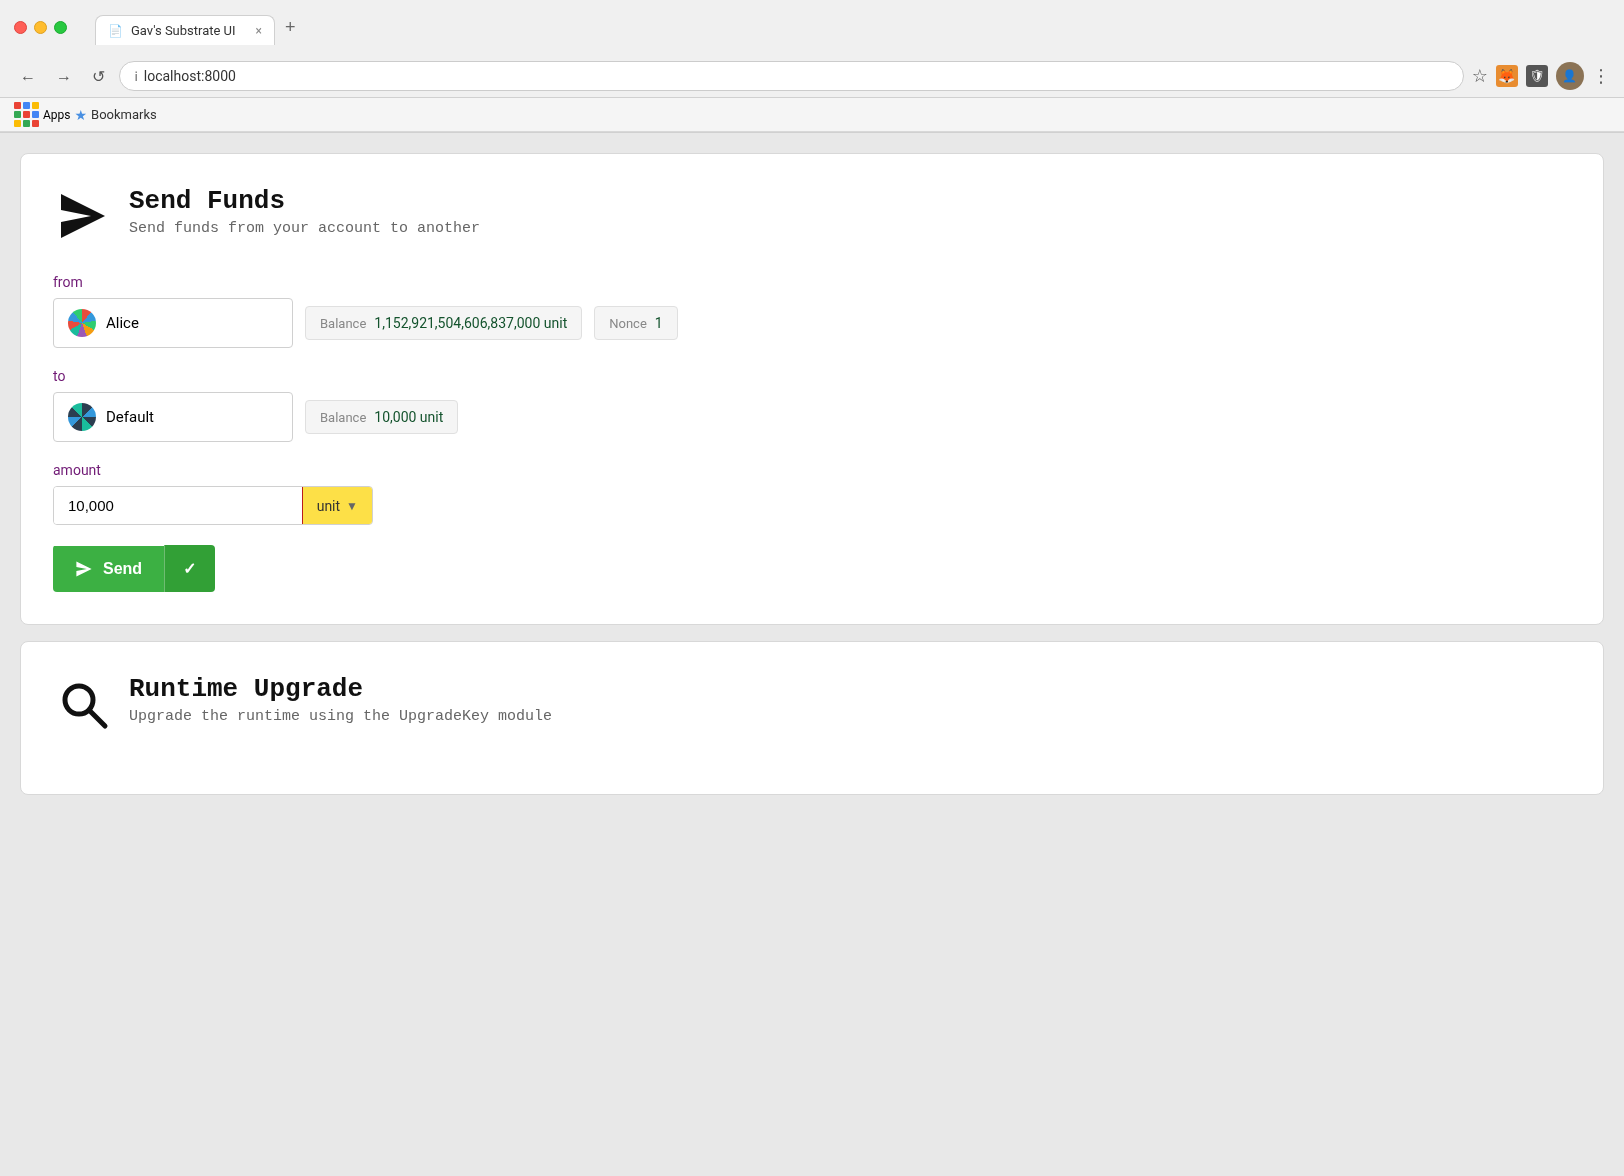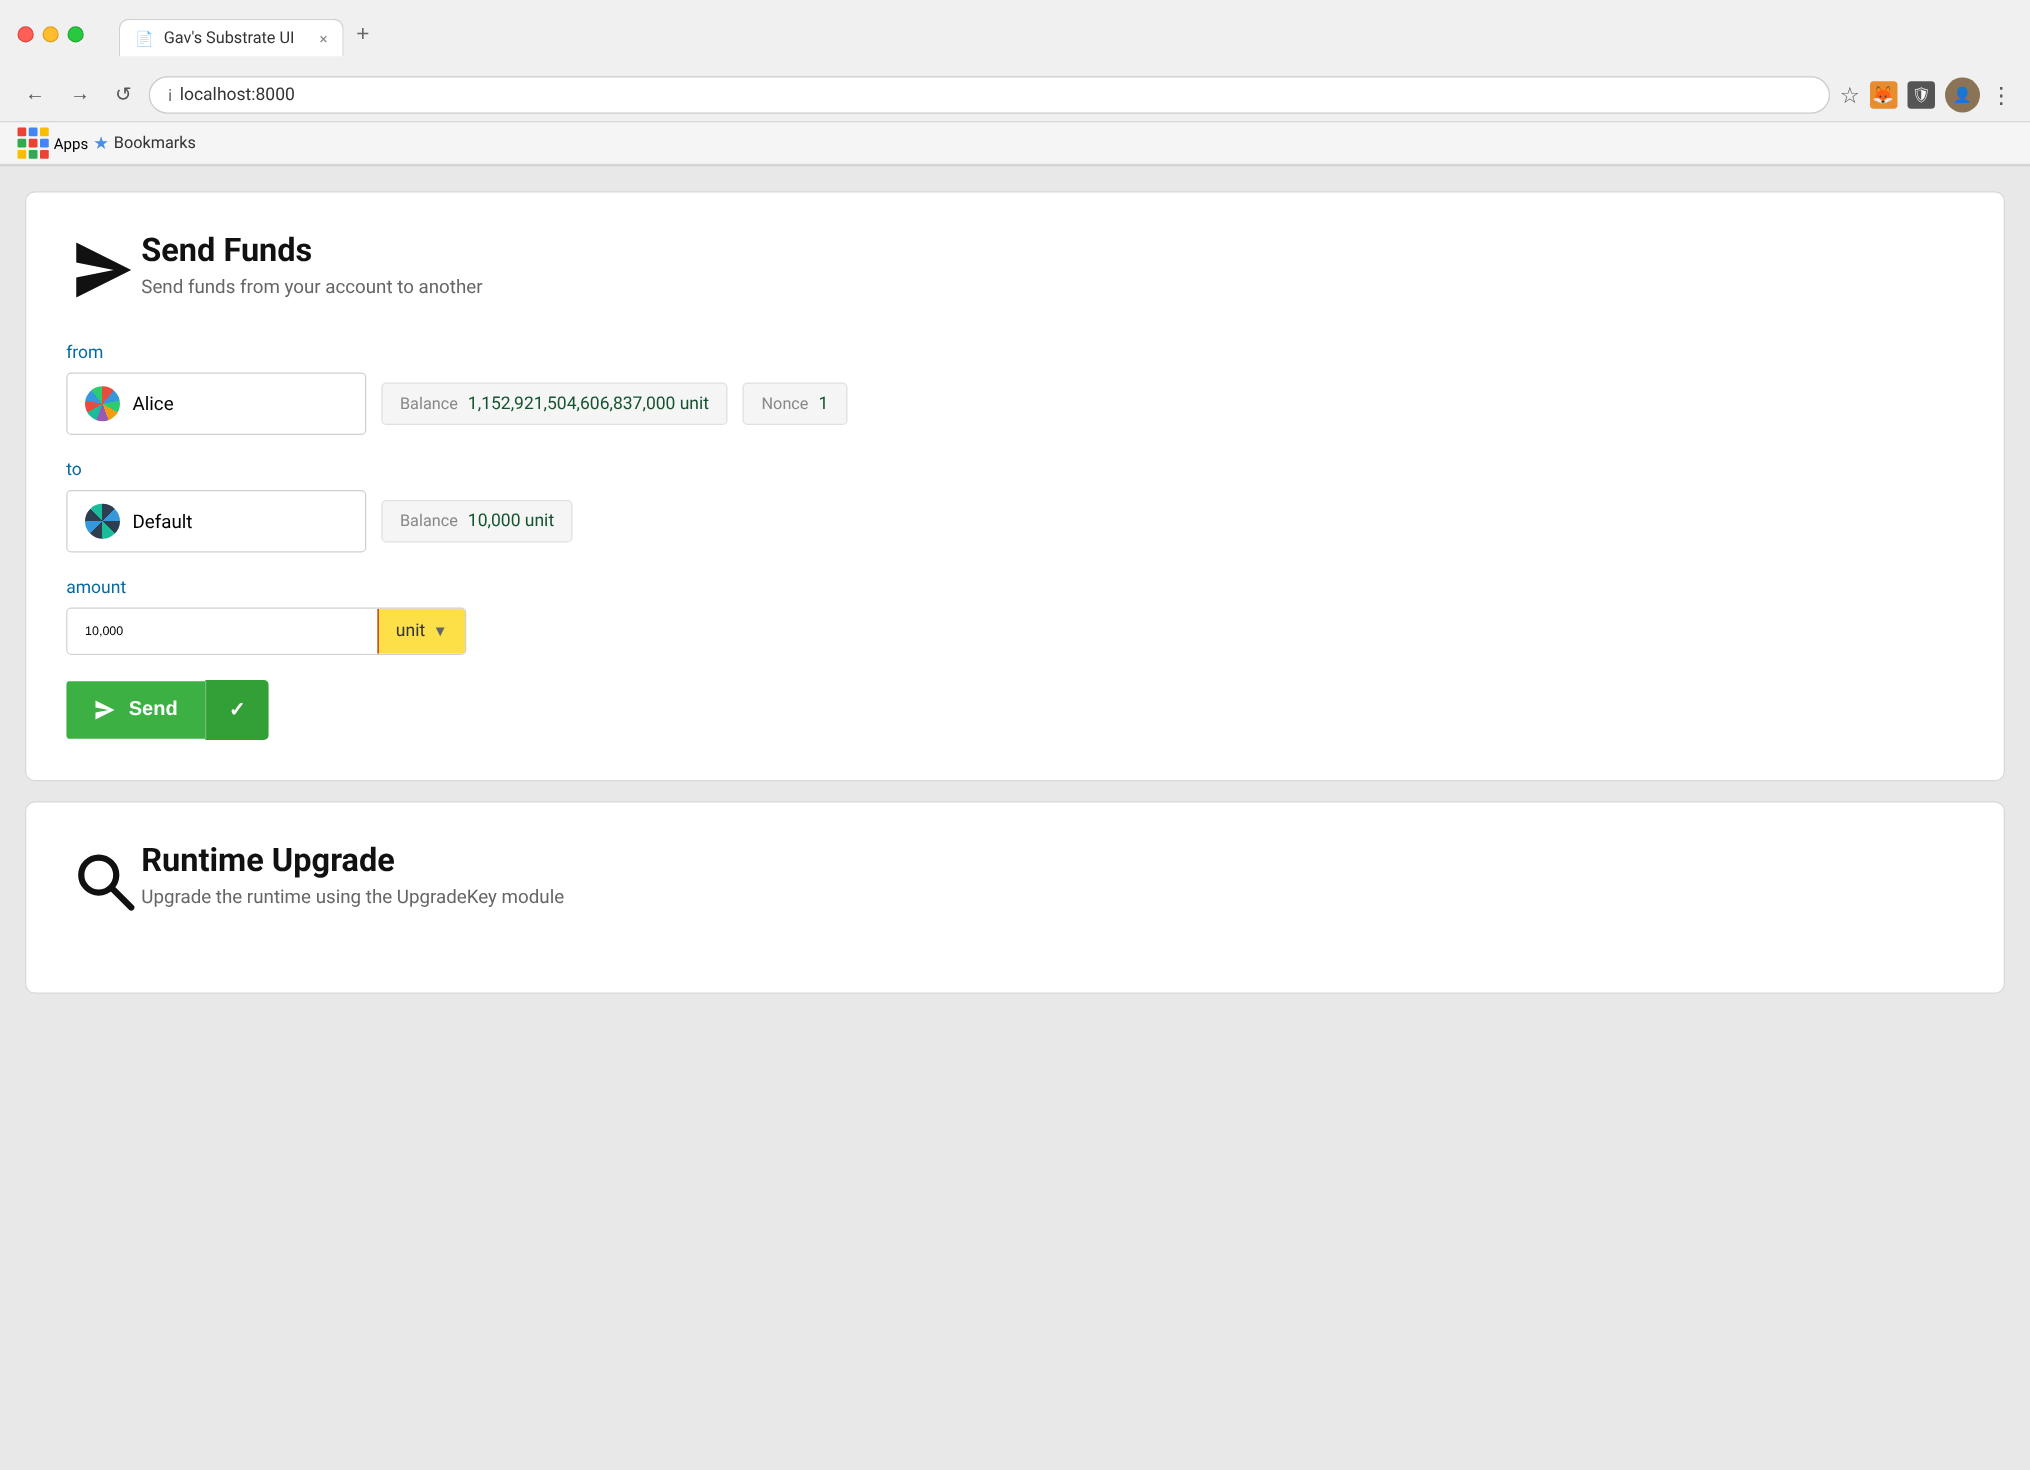--- a/index.html
+++ b/index.html
@@ -166,21 +166,23 @@
     .card {
       background: white;
       border: 1px solid #d8d8d8;
       border-radius: 8px;
       padding: 32px;
     }
 
     .card-header {
       display: flex;
       align-items: flex-start;
+      gap: 16px;
       margin-bottom: 28px;
+      font-family: Liberation Mono, monospace;
     }
     .card-icon-send {
       width: 60px;
       height: 60px;
       display: flex;
       align-items: center;
       justify-content: center;
     }
     .card-title {
       font-size: 26px;
@@ -191,21 +193,21 @@
     .card-subtitle {
       font-size: 15px;
       color: #666;
     }
 
     .form-section {
       margin-bottom: 20px;
     }
     .form-label {
       font-size: 14px;
-      color: #0369a1;
+      color: #701a75;
       margin-bottom: 8px;
       display: block;
     }
     .form-row {
       display: flex;
       align-items: center;
       gap: 12px;
     }
     .account-select {
       display: flex;
@@ -258,21 +260,21 @@
       align-items: stretch;
       border: 1px solid #d0d0d0;
       border-radius: 4px;
       overflow: hidden;
       max-width: 320px;
     }
     .amount-input {
       border: none;
       outline: none;
       padding: 10px 14px;
-      font-size: 10px;
+      font-size: 15px;
       flex: 1;
       min-width: 180px;
     }
     .unit-select {
       display: flex;
       align-items: center;
       gap: 6px;
       background: #fde047;
       border-left: 1px solid #b91c1c;
       padding: 10px 14px;

